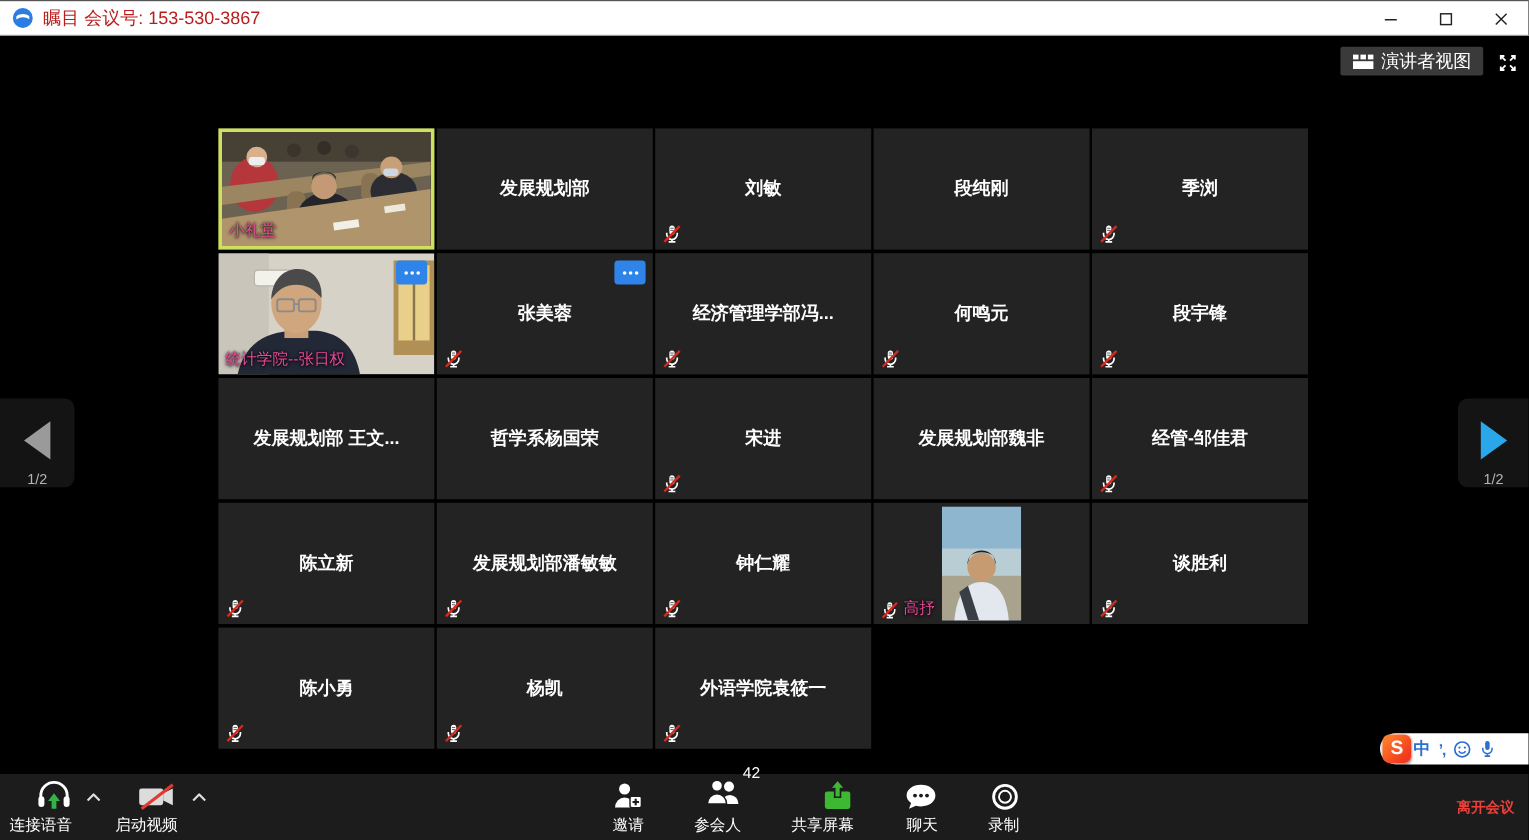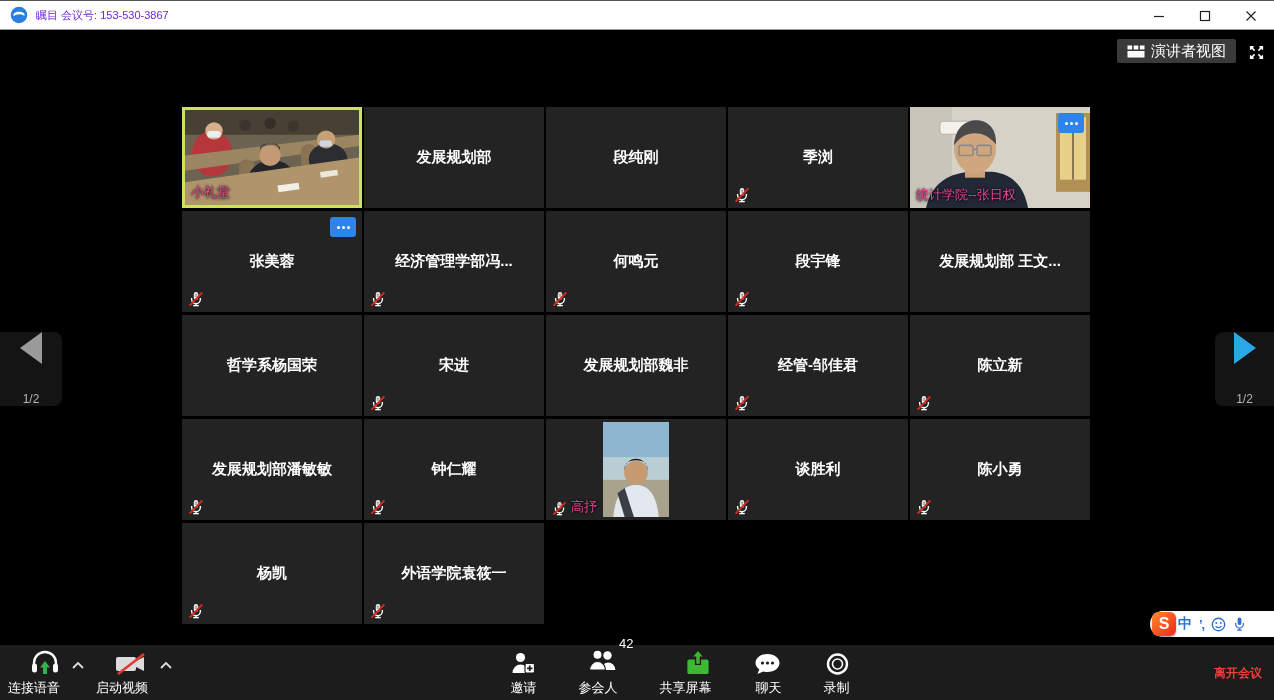--- a/index.html
+++ b/index.html
@@ -4,33 +4,33 @@
 <style>
   * { margin:0; padding:0; box-sizing:border-box; }
   html,body { background:#000; }
   body { font-family:"Liberation Sans","DejaVu Sans",sans-serif; }
   .stage { position:relative; width:1274px; height:700px; background:#000; overflow:hidden; }
 
   
   .titlebar { position:absolute; top:0; left:0; width:100%; height:30px; background:#fff;
     border-top:1px solid #555; border-bottom:1px solid #9a9a9a; display:flex; align-items:center; }
   .app-logo { width:18px; height:18px; margin:0 8px 0 10px; }
-  .title-text { font-size:11px; color:#6d28d9; }
+  .title-text { font-size:15px; color:#b91c1c; }
   .win-controls { position:absolute; right:0; top:0; height:29px; display:flex; }
   .win-btn { width:46px; height:100%; display:flex; align-items:center; justify-content:center; cursor:default; }
 
   
   .speaker-view-btn { position:absolute; top:39px; right:38px; height:24px; background:#3a3a3a;
     border-radius:2px; display:flex; align-items:center; gap:6px; padding:0 10px; color:#fff; font-size:15px; }
   .fullscreen-btn { position:absolute; top:43px; right:8px; width:20px; height:18px;
     display:flex; align-items:center; justify-content:center; }
 
   
   .pager { position:absolute; top:332px; height:74px; background:#141414; display:flex;
-    flex-direction:column; align-items:center; justify-content:space-between; gap:9px; }
+    flex-direction:column; align-items:center; justify-content:flex-end; gap:9px; }
   .pager-left  { left:0; width:62px; border-radius:0 8px 8px 0; }
   .pager-right { right:0; width:59px; border-radius:8px 0 0 8px; }
   .tri-left  { width:0; height:0; border-top:16px solid transparent; border-bottom:16px solid transparent; border-right:22px solid #9a9a9a; }
   .tri-right { width:0; height:0; border-top:16px solid transparent; border-bottom:16px solid transparent; border-left:22px solid #2aa7e8; }
   .pager-label { color:#b4b4b4; font-size:12px; }
 
   
   .grid { position:absolute; left:182px; top:107px; width:908px;
     display:grid; grid-template-columns:repeat(5,1fr); grid-auto-rows:101px; gap:3px 2px; }
   .tile { position:relative; background:#232323; overflow:hidden; }
@@ -154,20 +154,32 @@
           <rect x="140" y="64" width="18" height="6" fill="#ece8dc" transform="rotate(-8 149 67)"></rect>
         </svg>
         <div class="tile-label">
           <span>小礼堂</span>
         </div>
       </div>
       <div class="tile">
         <div class="tile-center">发展规划部</div>
       </div>
       <div class="tile">
+        <div class="tile-center">刘敏</div>
+        <span class="tile-mic"><svg viewBox="0 0 16 16" width="100%" height="100%">
+            <rect x="5.8" y="1" width="4.4" height="7.6" rx="2.2" fill="#fff"></rect>
+            <line x1="6.6" y1="3.2" x2="9.4" y2="3.2" stroke="#555" stroke-width="0.8"></line>
+            <line x1="6.6" y1="5" x2="9.4" y2="5" stroke="#555" stroke-width="0.8"></line>
+            <path d="M3.6 7 v1 a4.4 4.6 0 0 0 8.8 0 v-1" fill="none" stroke="#fff" stroke-width="1.4"></path>
+            <line x1="8" y1="12.8" x2="8" y2="14.4" stroke="#fff" stroke-width="1.4"></line>
+            <line x1="5.2" y1="14.6" x2="10.8" y2="14.6" stroke="#fff" stroke-width="1.4"></line>
+            <line x1="1.6" y1="14.6" x2="14.4" y2="1.4" stroke="#d42a20" stroke-width="2"></line>
+          </svg></span>
+      </div>
+      <div class="tile">
         <div class="tile-center">段纯刚</div>
       </div>
       <div class="tile">
         <div class="tile-center">季浏</div>
         <span class="tile-mic"><svg viewBox="0 0 16 16" width="100%" height="100%">
             <rect x="5.8" y="1" width="4.4" height="7.6" rx="2.2" fill="#fff"></rect>
             <line x1="6.6" y1="3.2" x2="9.4" y2="3.2" stroke="#555" stroke-width="0.8"></line>
             <line x1="6.6" y1="5" x2="9.4" y2="5" stroke="#555" stroke-width="0.8"></line>
             <path d="M3.6 7 v1 a4.4 4.6 0 0 0 8.8 0 v-1" fill="none" stroke="#fff" stroke-width="1.4"></path>
             <line x1="8" y1="12.8" x2="8" y2="14.4" stroke="#fff" stroke-width="1.4"></line>

